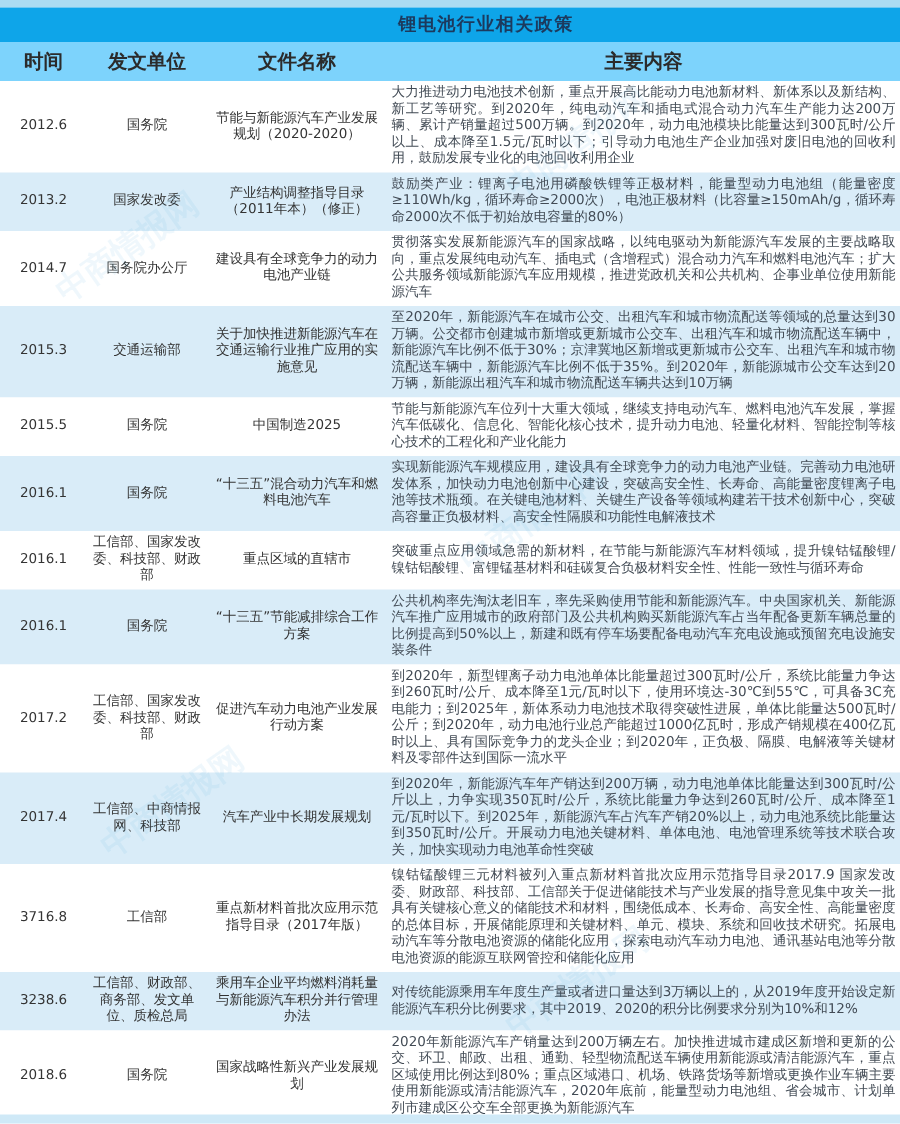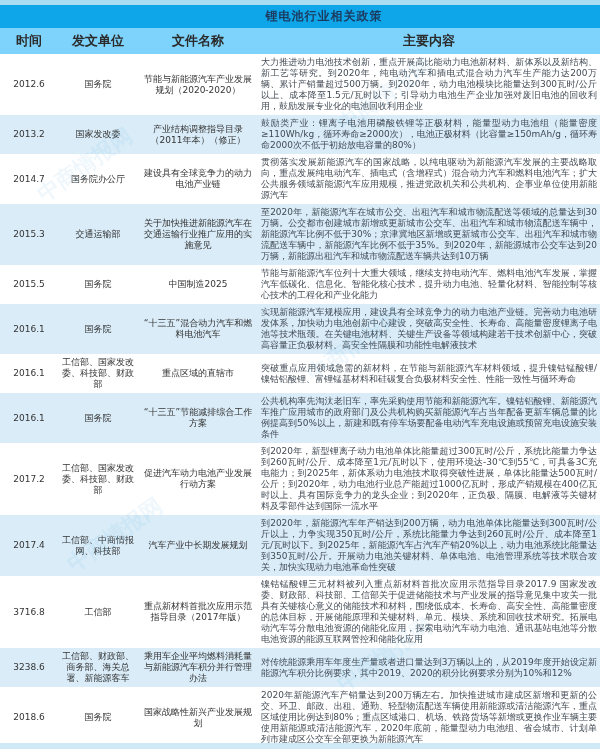--- a/index.html
+++ b/index.html
@@ -122,21 +122,21 @@
       <tr>
         <td class="cell-date">2016.1</td>
         <td class="cell-issuer">工信部、国家发改委、科技部、财政部</td>
         <td class="cell-doc">重点区域的直辖市</td>
         <td class="cell-content">突破重点应用领域急需的新材料，在节能与新能源汽车材料领域，提升镍钴锰酸锂/镍钴铝酸锂、富锂锰基材料和硅碳复合负极材料安全性、性能一致性与循环寿命</td>
       </tr>
       <tr>
         <td class="cell-date">2016.1</td>
         <td class="cell-issuer">国务院</td>
         <td class="cell-doc">“十三五”节能减排综合工作方案</td>
-        <td class="cell-content">公共机构率先淘汰老旧车，率先采购使用节能和新能源汽车。镍钴铝酸锂、新能源汽车推广应用城市的政府部门及公共机构购买新能源汽车占当年配备更新车辆总量的比例提高到50%以上，新建和既有停车场要配备电动汽车充电设施或预留充电设施安装条件</td>
+        <td class="cell-content">公共机构率先淘汰老旧车，率先采购使用节能和新能源汽车。中央国家机关、新能源汽车推广应用城市的政府部门及公共机构购买新能源汽车占当年配备更新车辆总量的比例提高到50%以上，新建和既有停车场要配备电动汽车充电设施或预留充电设施安装条件</td>
       </tr>
       <tr>
         <td class="cell-date">2017.2</td>
         <td class="cell-issuer">工信部、国家发改委、科技部、财政部</td>
         <td class="cell-doc">促进汽车动力电池产业发展行动方案</td>
         <td class="cell-content">到2020年，新型锂离子动力电池单体比能量超过300瓦时/公斤，系统比能量力争达到260瓦时/公斤、成本降至1元/瓦时以下，使用环境达-30℃到55℃，可具备3C充电能力；到2025年，新体系动力电池技术取得突破性进展，单体比能量达500瓦时/公斤；到2020年，动力电池行业总产能超过1000亿瓦时，形成产销规模在400亿瓦时以上、具有国际竞争力的龙头企业；到2020年，正负极、隔膜、电解液等关键材料及零部件达到国际一流水平</td>
       </tr>
       <tr>
         <td class="cell-date">2017.4</td>
         <td class="cell-issuer">工信部、中商情报网、科技部</td>
@@ -144,21 +144,21 @@
         <td class="cell-content">到2020年，新能源汽车年产销达到200万辆，动力电池单体比能量达到300瓦时/公斤以上，力争实现350瓦时/公斤，系统比能量力争达到260瓦时/公斤、成本降至1元/瓦时以下。到2025年，新能源汽车占汽车产销20%以上，动力电池系统比能量达到350瓦时/公斤。开展动力电池关键材料、单体电池、电池管理系统等技术联合攻关，加快实现动力电池革命性突破</td>
       </tr>
       <tr>
         <td class="cell-date">3716.8</td>
         <td class="cell-issuer">工信部</td>
         <td class="cell-doc">重点新材料首批次应用示范指导目录（2017年版）</td>
         <td class="cell-content">镍钴锰酸锂三元材料被列入重点新材料首批次应用示范指导目录2017.9 国家发改委、财政部、科技部、工信部关于促进储能技术与产业发展的指导意见集中攻关一批具有关键核心意义的储能技术和材料，围绕低成本、长寿命、高安全性、高能量密度的总体目标，开展储能原理和关键材料、单元、模块、系统和回收技术研究。拓展电动汽车等分散电池资源的储能化应用，探索电动汽车动力电池、通讯基站电池等分散电池资源的能源互联网管控和储能化应用</td>
       </tr>
       <tr>
         <td class="cell-date">3238.6</td>
-        <td class="cell-issuer">工信部、财政部、商务部、海关总署、新能源客车</td>
+        <td class="cell-issuer">工信部、财政部、商务部、发文单位、质检总局</td>
         <td class="cell-doc">乘用车企业平均燃料消耗量与新能源汽车积分并行管理办法</td>
         <td class="cell-content">对传统能源乘用车年度生产量或者进口量达到3万辆以上的，从2019年度开始设定新能源汽车积分比例要求，其中2019、2020的积分比例要求分别为10%和12%</td>
       </tr>
       <tr>
         <td class="cell-date">2018.6</td>
         <td class="cell-issuer">国务院</td>
         <td class="cell-doc">国家战略性新兴产业发展规划</td>
         <td class="cell-content">2020年新能源汽车产销量达到200万辆左右。加快推进城市建成区新增和更新的公交、环卫、邮政、出租、通勤、轻型物流配送车辆使用新能源或清洁能源汽车，重点区域使用比例达到80%；重点区域港口、机场、铁路货场等新增或更换作业车辆主要使用新能源或清洁能源汽车，2020年底前，能量型动力电池组、省会城市、计划单列市建成区公交车全部更换为新能源汽车</td>
       </tr>
       <tr>

